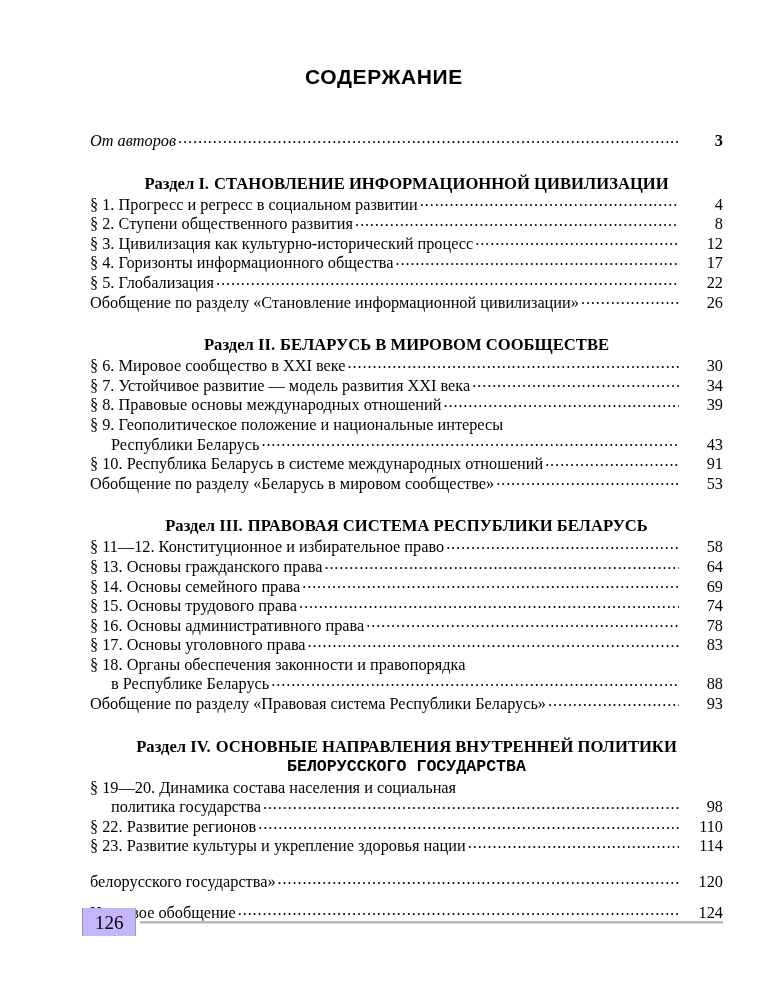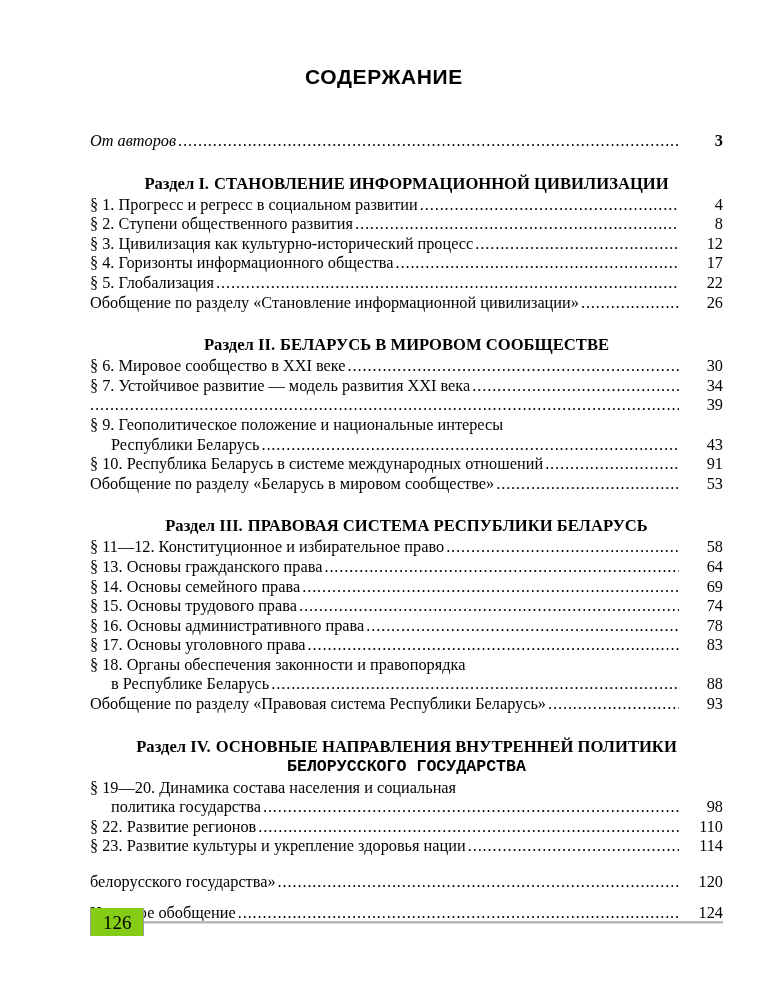--- a/index.html
+++ b/index.html
@@ -44,21 +44,20 @@
   .toc {
     position: absolute;
     left: 90px;
     top: 131px;
     width: 633px;
   }
 
   
   .row {
     display: flex;
-    align-items: flex-end;
     font-size: 16.3px;
     line-height: 19.6px;
     white-space: nowrap;
   }
   .row .label {
     flex: 0 0 auto;
     padding-right: 2px;
   }
   .row .leader {
     flex: 1 1 auto;
@@ -136,25 +135,25 @@
   
   .footer {
     position: absolute;
     left: 78px;
     top: 908px;
     width: 645px;
     height: 30px;
   }
   .footer-box {
     position: absolute;
-    left: 12px;
+    left: 4px;
     top: 0;
     height: 28px;
     padding: 0 11px 0 12px;
-    background: #84cc16;
+    background: #c4b5fd;
     display: flex;
     align-items: center;
     border-left: 1.5px solid #9b9b9b;
     border-right: 1.5px solid #9b9b9b;
     box-sizing: border-box;
   }
   .footer-num {
     font-size: 19px;
     color: #000;
     line-height: 1;
@@ -227,20 +226,21 @@
       <span class="label">§ 6. Мировое сообщество в XXI веке</span>
       <span class="leader"></span>
       <span class="pageno">30</span>
     </div>
     <div class="row">
       <span class="label">§ 7. Устойчивое развитие — модель развития XXI века</span>
       <span class="leader"></span>
       <span class="pageno">34</span>
     </div>
     <div class="row">
+      <span class="label">§ 8. Правовые основы международных отношений</span>
       <span class="leader"></span>
       <span class="pageno">39</span>
     </div>
     <div class="row nolead">
       <span class="label">§ 9. Геополитическое положение и национальные интересы</span>
       <span class="leader"></span>
       <span class="pageno"></span>
     </div>
     <div class="row cont">
       <span class="label">Республики Беларусь</span>

